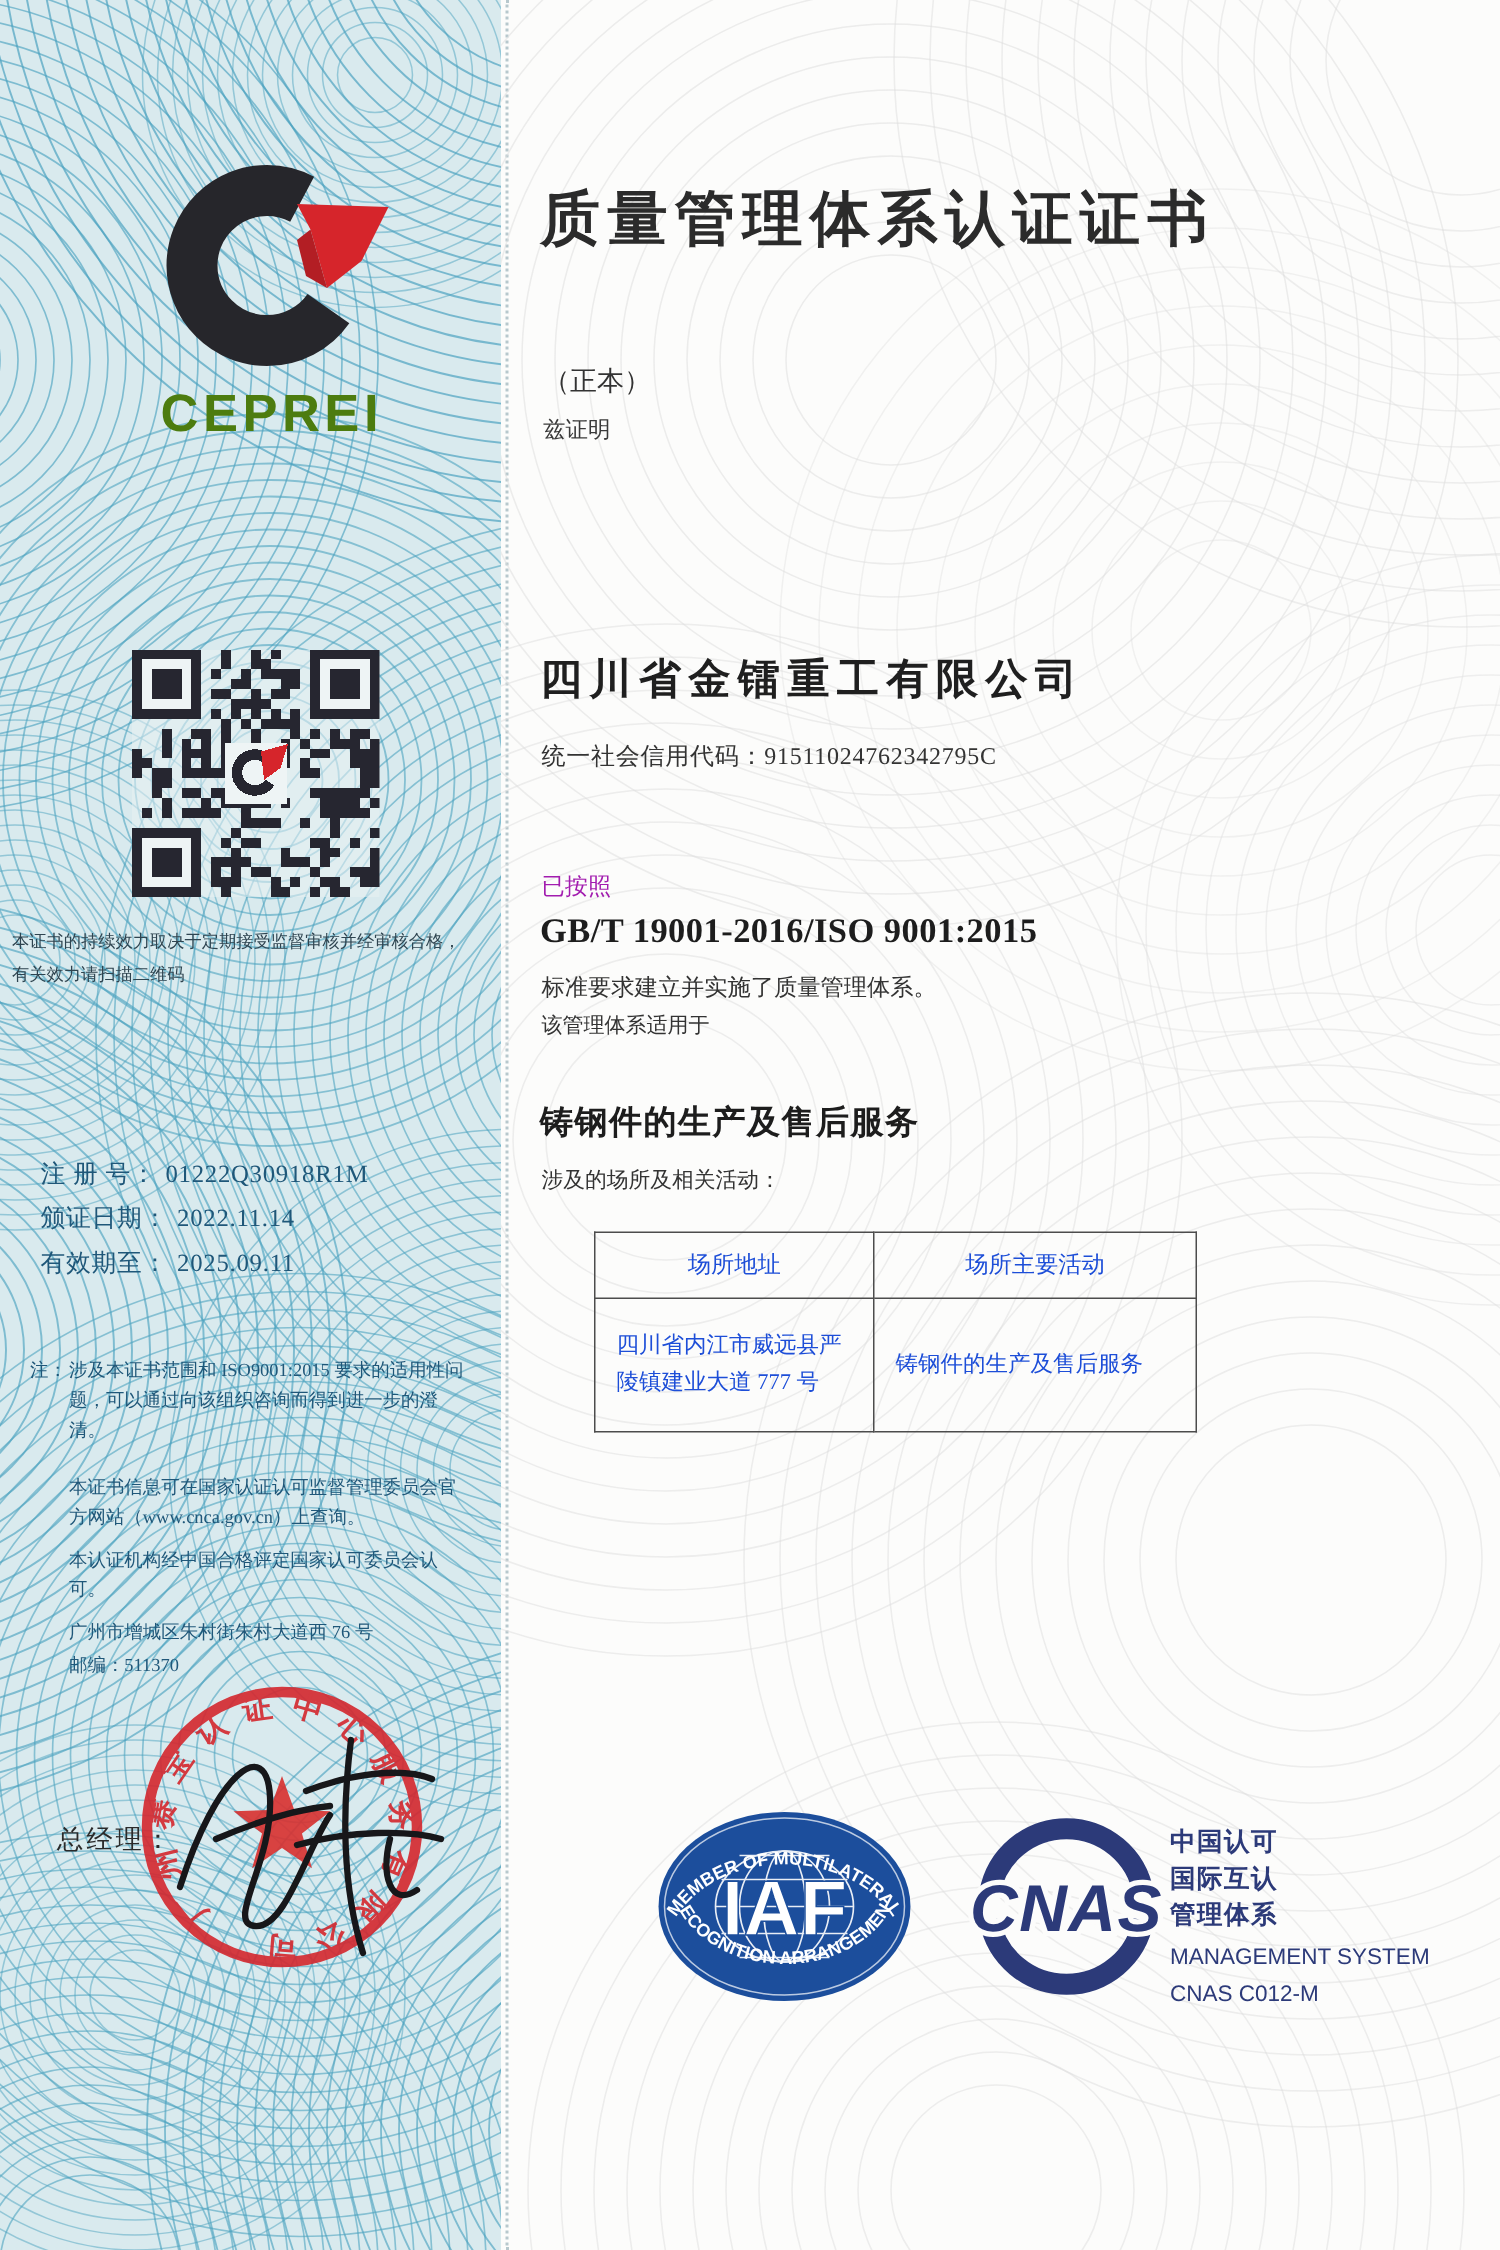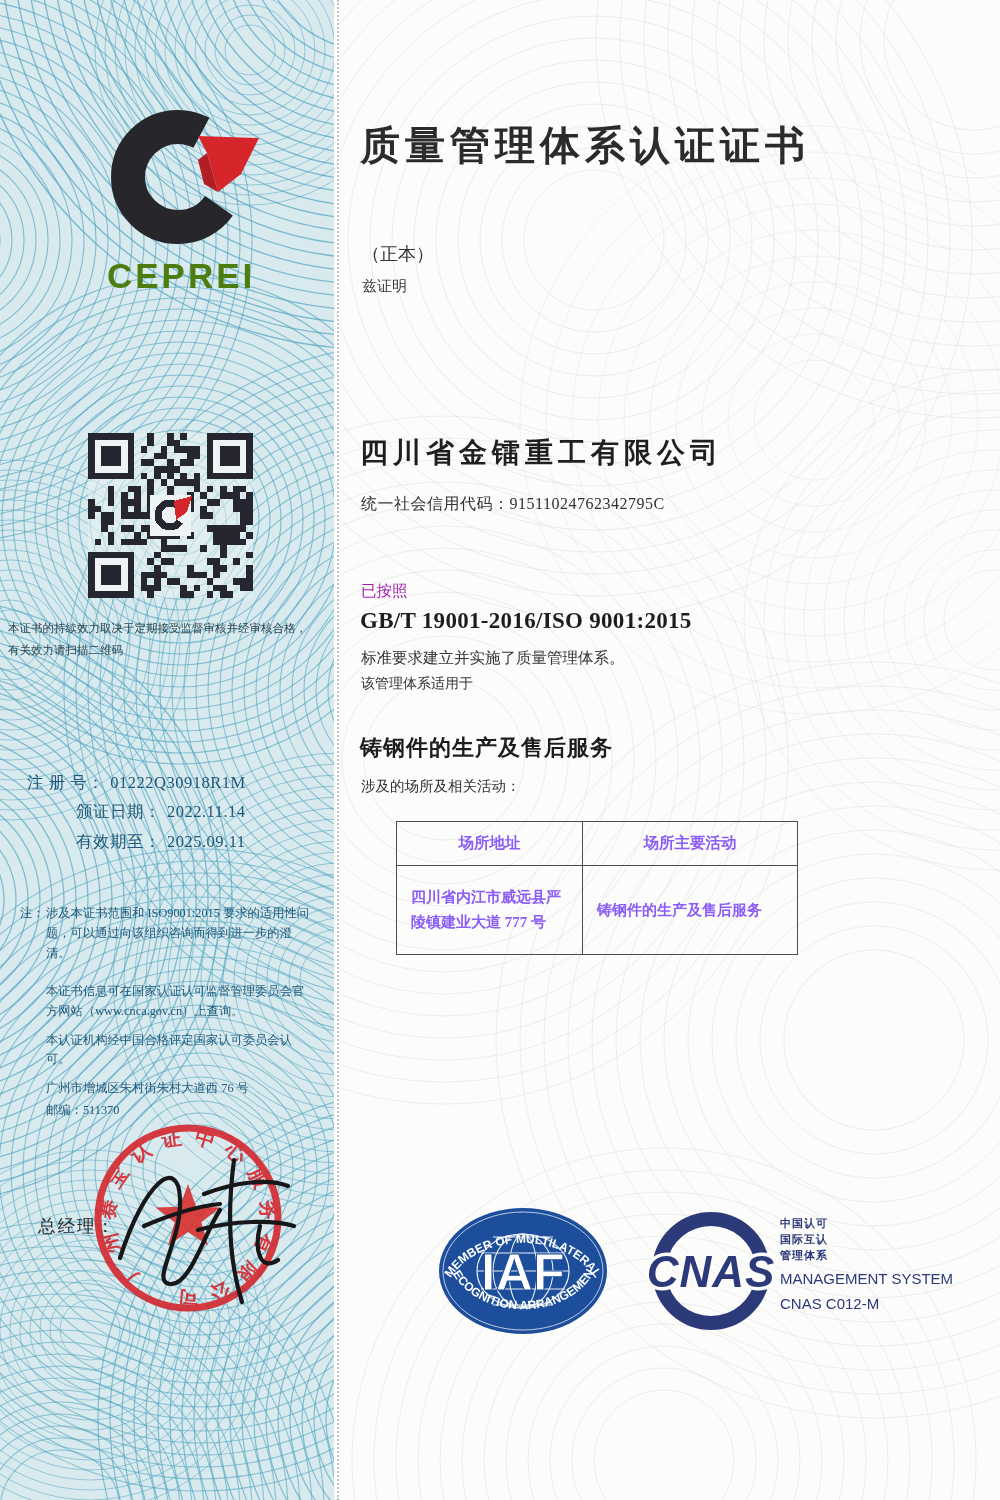--- a/index.html
+++ b/index.html
@@ -8,21 +8,21 @@
   .abs{position:absolute;}
 
   
   .sidebar{left:0;top:0;width:334px;height:1500px;background:#d9eaee;overflow:hidden;}
   .sidebar svg.bg{position:absolute;left:0;top:0;}
   .sep{left:337px;top:0;height:1500px;width:0;border-left:2px dotted #b7c8cd;}
 
   .brand-name{left:107px;top:256px;width:180px;font-family:"Liberation Sans",sans-serif;
               font-weight:bold;font-size:35px;letter-spacing:3px;color:#4d7c0f;}
   .qr-note{left:8px;top:598px;width:325px;font-size:11.5px;line-height:1.9;color:#2e4450;margin-top:20px;}
-  .reg-block{left:27px;top:768px;font-size:16.5px;line-height:1.78;color:#1f5779;letter-spacing:.5px;text-align:right;}
+  .reg-block{left:27px;top:768px;font-size:16.5px;line-height:1.78;color:#1f5779;letter-spacing:.5px;}
   .reg-line .val{padding-left:6px;}
   .notes{left:20px;top:904px;width:294px;font-size:12.3px;line-height:1.62;color:#1f5779;}
   .notes .row{display:flex;margin-bottom:9px;}
   .notes .lbl{flex:0 0 26px;}
   .notes p{margin:0 0 9px 26px;}
   .notes p.first{margin-left:0;flex:1;}
   .signer{left:38px;top:1214px;font-size:17.5px;color:#2a2a2a;letter-spacing:2px;}
   .seal-svg{left:88px;top:1118px;opacity:.9;}
   .sig-svg{left:92px;top:1130px;}
 
@@ -36,30 +36,30 @@
   .infoline{font-size:16px;color:#333;letter-spacing:.5px;}
   .credit{top:494px;left:1px;}
   .addr{top:535px;left:1px;}
   .intro{top:581px;left:1px;font-size:15.5px;color:#a21caf;}
   .standard{top:608px;left:0;font-size:23px;font-weight:bold;color:#1d1d1d;letter-spacing:.3px;}
   .stddesc{top:648px;left:1px;font-size:15.5px;color:#333;}
   .sysfor{top:675px;left:1px;font-size:14px;color:#333;}
   .scope{top:733px;left:0;font-size:22px;font-weight:bold;color:#1d1d1d;letter-spacing:1px;}
   .sites{top:777px;left:1px;font-size:14.5px;color:#333;}
   table.sites-tb{top:821px;left:36px;border-collapse:collapse;table-layout:fixed;width:401px;}
-  table.sites-tb th,table.sites-tb td{border:1.5px solid #4c4c4c;font-weight:bold;
-        font-size:15px;color:#8b5cf6;}
+  table.sites-tb th,table.sites-tb td{border:1.5px solid #4c4c4c;font-weight:normal;
+        font-size:15px;color:#1d4ed8;}
   table.sites-tb th{height:41px;text-align:center;font-size:15.5px;}
   table.sites-tb td{height:76px;padding:6px 14px;line-height:1.65;}
   col.c1{width:186px;} col.c2{width:215px;}
   td.act{text-align:left;padding-left:18px;}
   .iaf-svg{left:78px;top:1206px;}
   .cnas-svg{left:281px;top:1212px;}
   .legend{left:420px;top:1216px;color:#2c3a79;}
-  .legend .cn{font-size:11px;font-weight:bold;line-height:1.45;letter-spacing:1px;}
+  .legend .cn{font-size:17px;font-weight:bold;line-height:1.45;letter-spacing:1px;}
   .legend .en{font-family:"Liberation Sans",sans-serif;font-size:15px;line-height:1.4;margin-top:4px;}
 </style>
 </head>
 <body>
 
 <div class="page">
 
   <div class="abs sidebar">
     <svg class="bg" id="sidebar-pattern" width="334" height="1500" viewBox="0 0 334 1500">
         <circle cx="370" cy="-60" r="110" fill="none" stroke="#4da3c0" stroke-width="1.3" opacity="0.7"></circle>

